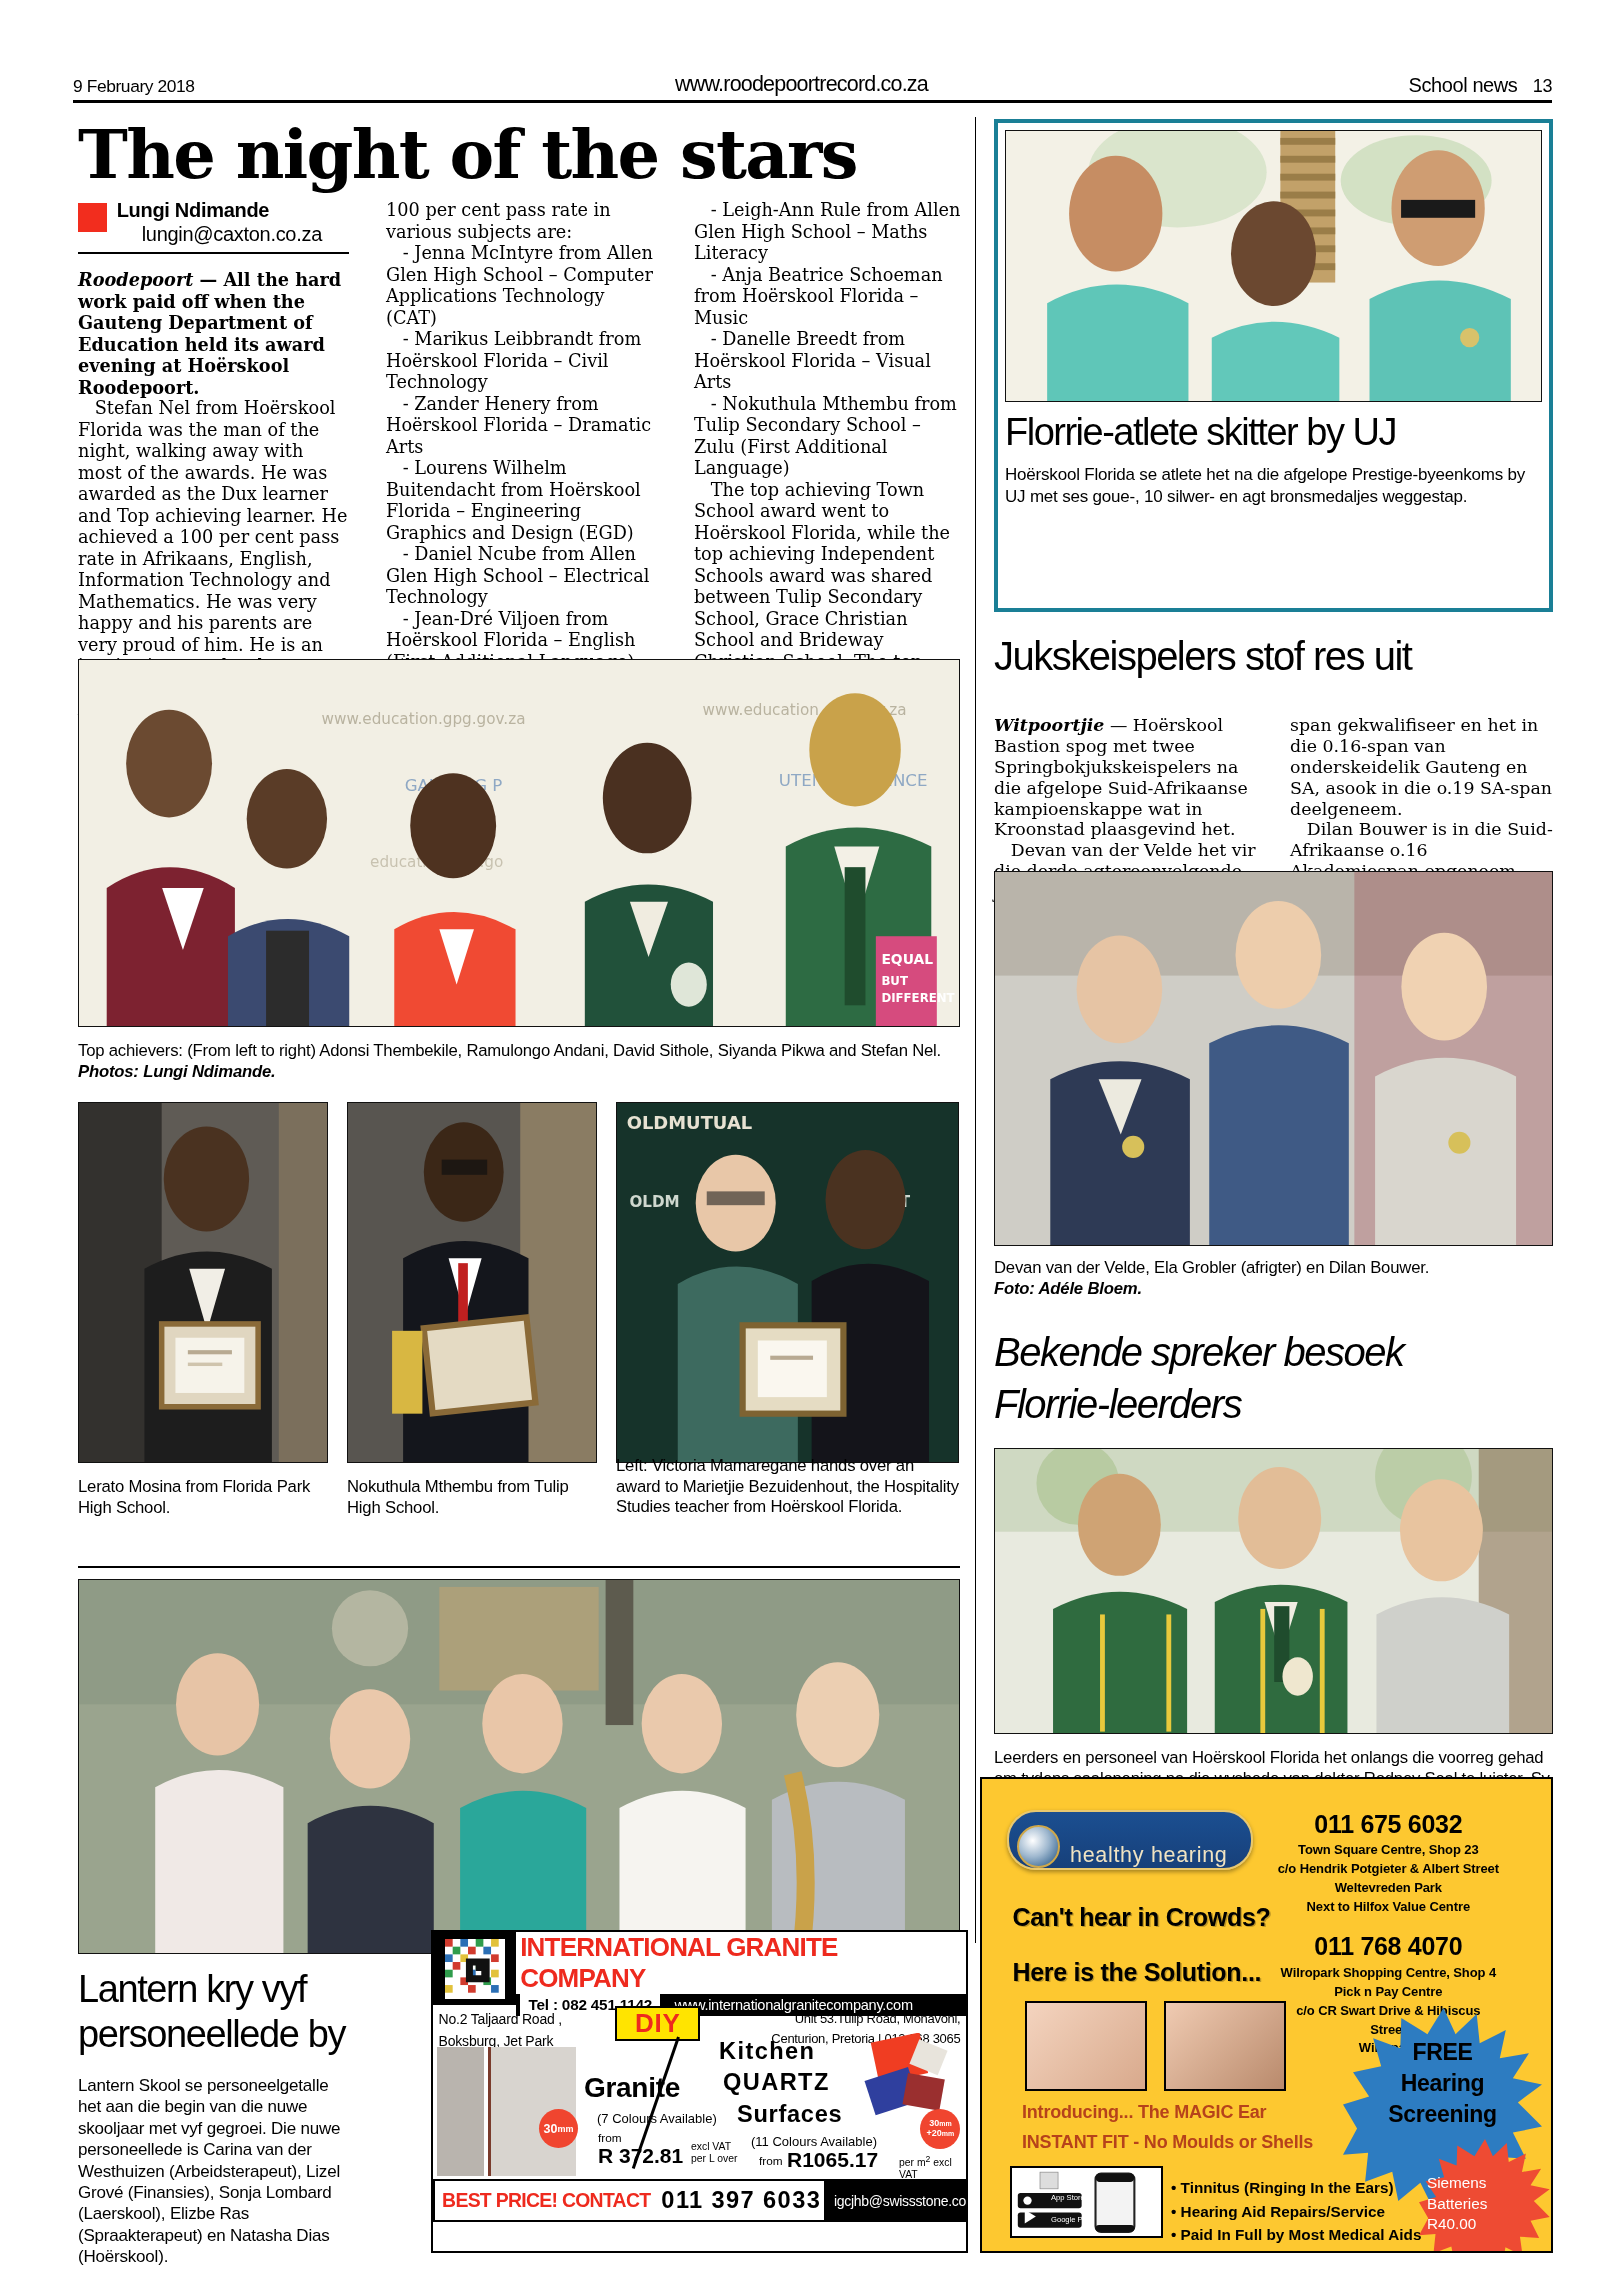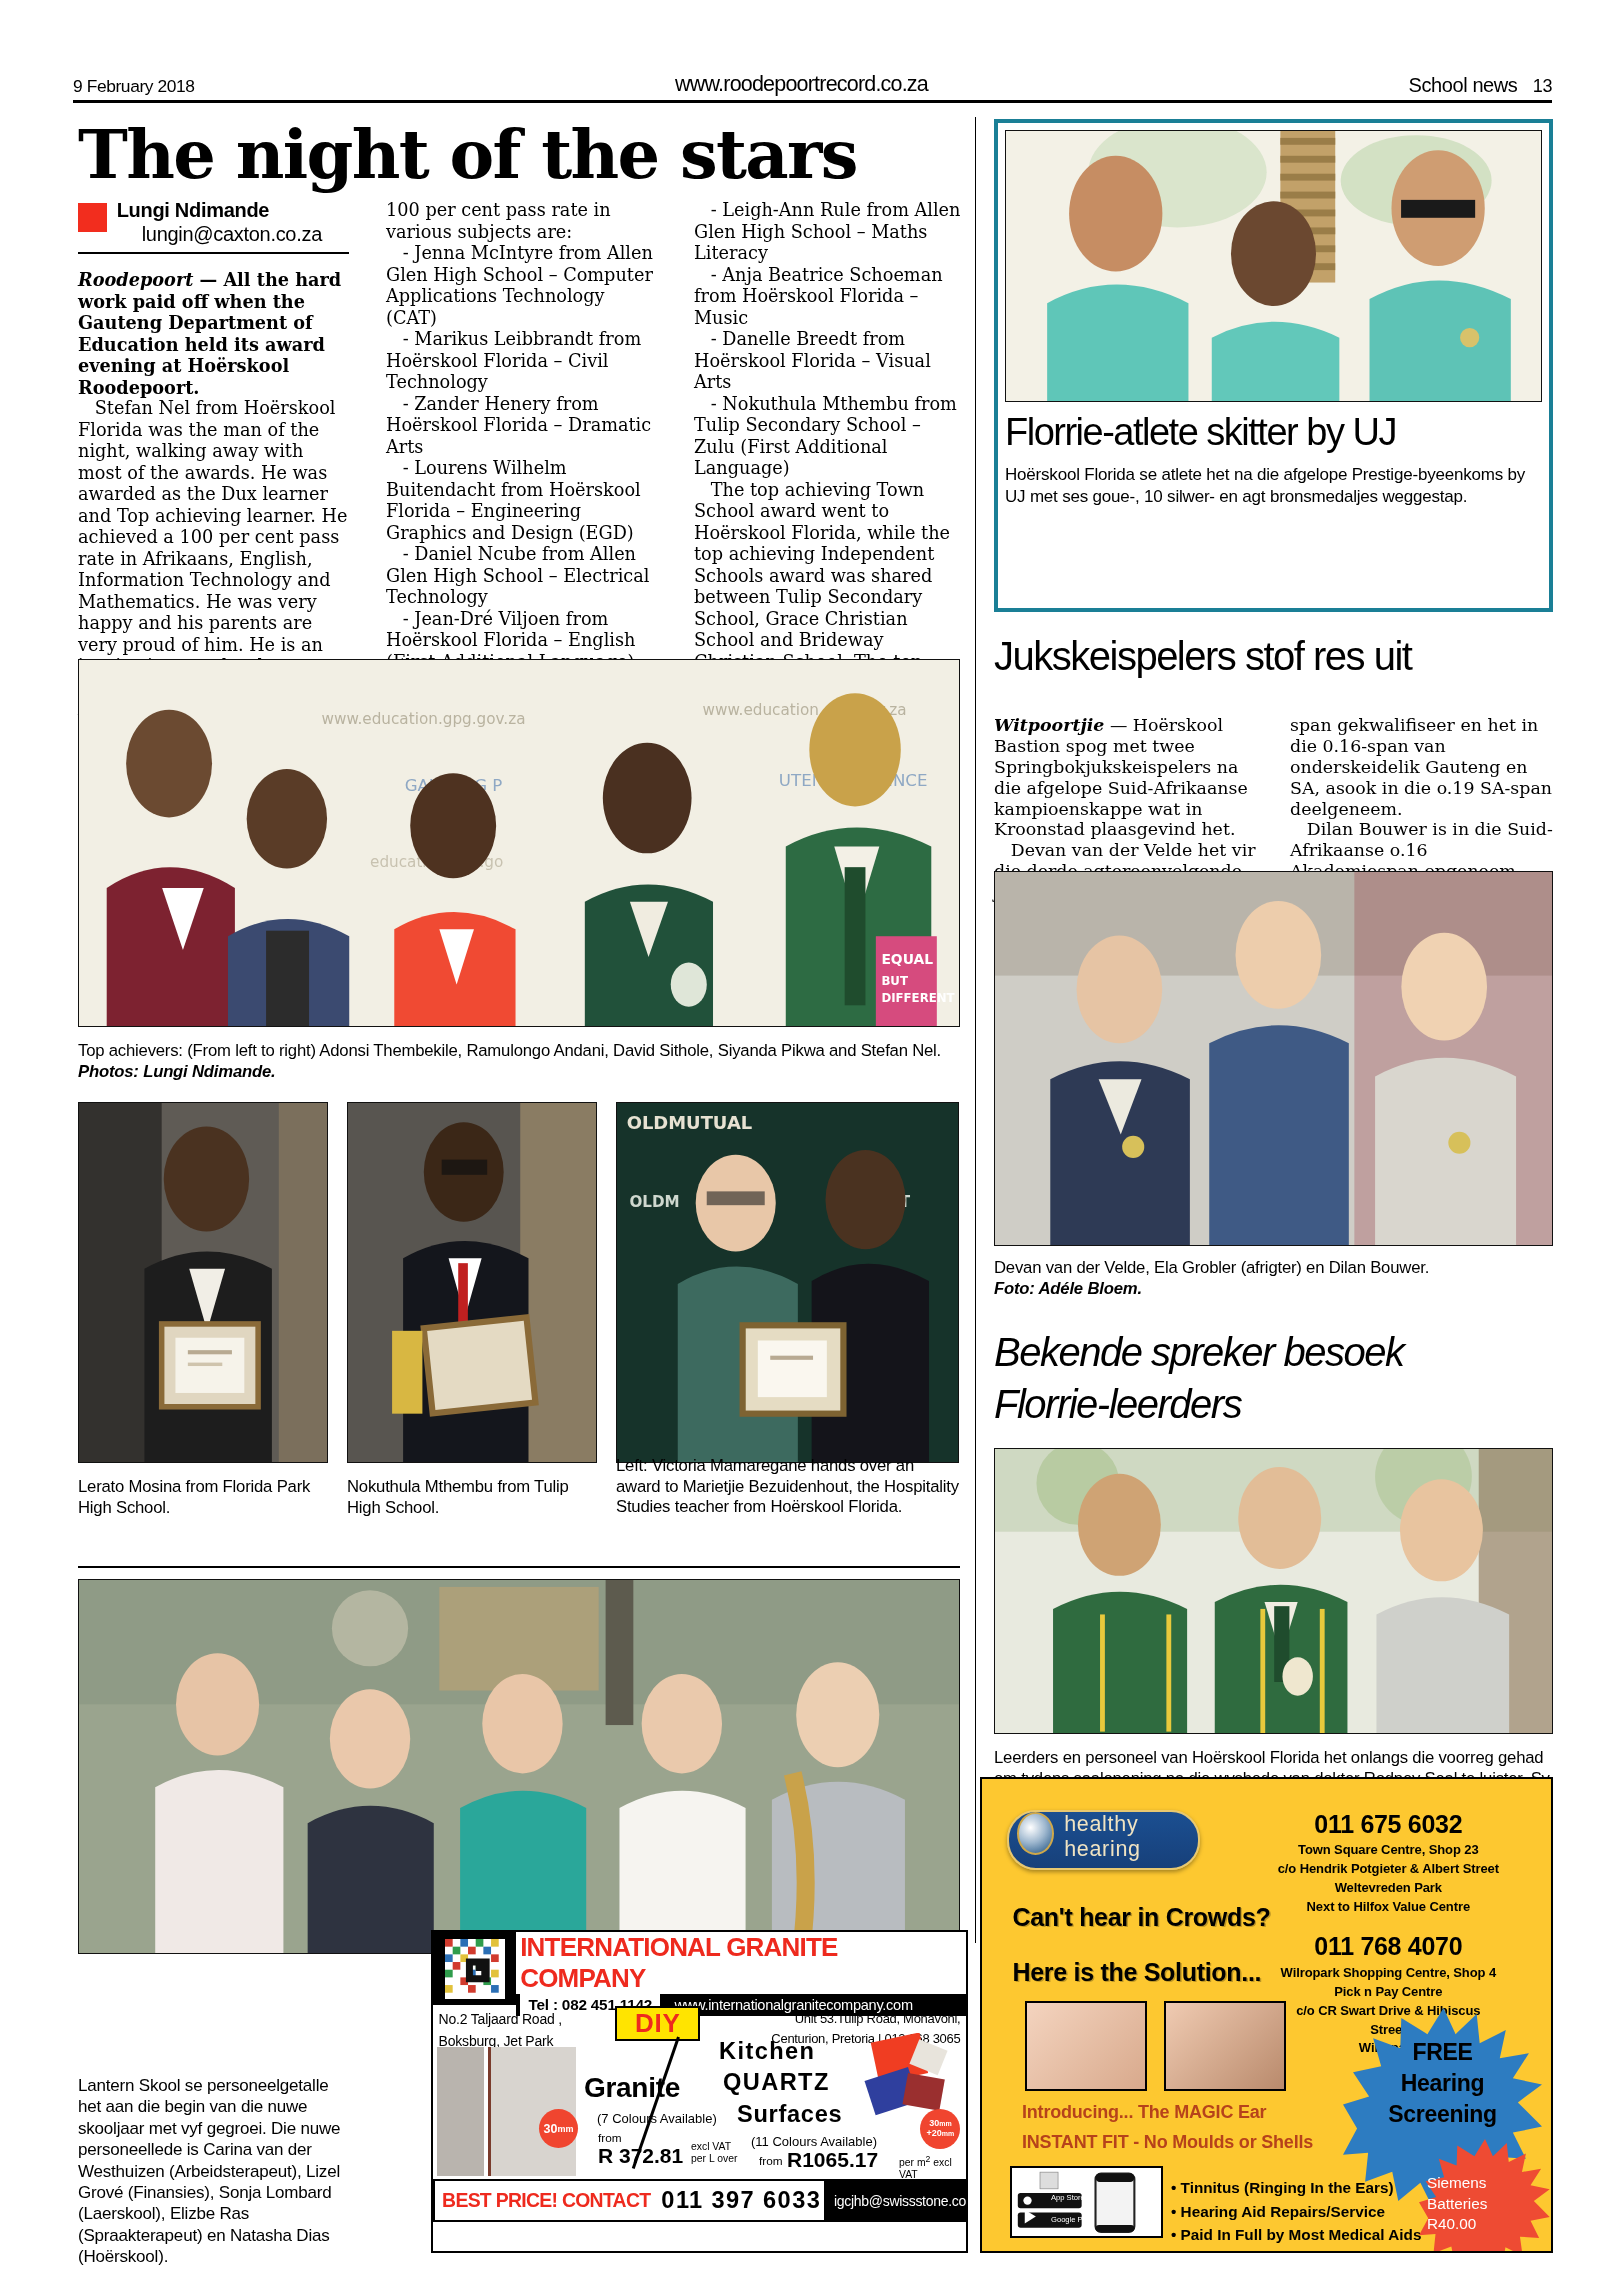--- a/index.html
+++ b/index.html
@@ -161,23 +161,23 @@
   .g-best { color:#ee2a1e; font-weight:700; font-size:19.4px; letter-spacing:-0.7px;}
   .g-phone { font-weight:700; font-size:23.6px; letter-spacing:1.4px;}
   .g-mail { position:absolute; left:401px; color:#fff; font-size:14px; letter-spacing:-0.3px;}
 
   
   .hear-ad {
     position:absolute; left:980px; top:1777px; width:573px; height:476px;
     background:#fdc830; border:2.1px solid #000; overflow:hidden;
   }
   .hear-logo {
-    position:absolute; left:25px; top:30.5px; width:193px; height:60px;
+    position:absolute; left:25px; top:30.5px; width:246px; height:60px;
     background:linear-gradient(#1b4f91,#17407a); border:2.8px solid #e8c870; border-radius:29px;
-    display:flex; align-items:flex-start; gap:9.7px; padding-left:8.3px;
+    display:flex; align-items:flex-end; gap:9.7px; padding-left:8.3px;
     box-shadow:0 2.1px 4.2px rgba(0,0,0,.35);
   }
   .hear-logo-ic { width:43px; height:43px; border-radius:50%;
       background:radial-gradient(circle at 35% 35%, #ffffff, #9fb8cf 45%, #2f5f8c 90%);
       border:2.1px solid #cfa84a;}
   .hear-logo-tx { color:#f0e3c2; font-size:21.5px; letter-spacing:0.7px; font-weight:400;}
   .hear-q { position:absolute; left:30.5px; top:124px; font-weight:700; font-size:25px;
             text-shadow:1.4px 1.4px 0 rgba(0,0,0,.25); letter-spacing:-0.3px;}
   .hear-s { position:absolute; left:30.5px; top:179px; font-weight:700; font-size:25px;
             text-shadow:1.4px 1.4px 0 rgba(0,0,0,.25); letter-spacing:-0.3px;}
@@ -374,20 +374,24 @@
       <ellipse cx="640" cy="208" rx="58" ry="72" fill="#e9c6a8"></ellipse>
       <path d="M550 540 L550 330 Q640 280 732 330 L732 540 Z" fill="#2aa79a"></path>
       <ellipse cx="870" cy="208" rx="58" ry="72" fill="#eac9ac"></ellipse>
       <path d="M780 540 L780 330 Q870 280 962 330 L962 540 Z" fill="#f6f4f0"></path>
       <ellipse cx="1095" cy="195" rx="60" ry="76" fill="#eccfb2"></ellipse>
       <path d="M1000 540 L1000 318 Q1095 266 1192 318 L1192 540 Z" fill="#b8bcc0"></path>
       <path d="M1030 280 q30 120 12 260" stroke="#c9a24a" stroke-width="26" fill="none"></path>
     </svg>
   </div>
 
+  <div class="lantern-head">
+    <div>Lantern kry vyf</div>
+    <div>personeellede by</div>
+  </div>
   <div class="lantern-body">Lantern Skool se personeelgetalle het aan die begin van die nuwe skooljaar met vyf gegroei. Die nuwe personeellede is Carina van der Westhuizen (Arbeidsterapeut), Lizel Grové (Finansies), Sonja Lombard (Laerskool), Elizbe Ras (Spraakterapeut) en Natasha Dias (Hoërskool).</div>
 
   <div class="teal-box">
     <div class="teal-photo">
       <svg width="100%" height="100%" viewBox="0 0 780 392" preserveAspectRatio="none">
         <rect width="780" height="392" fill="#f3f1e6"></rect>
         <ellipse cx="250" cy="60" rx="130" ry="80" fill="#cfe0c0" opacity=".7"></ellipse>
         <rect x="400" y="0" width="80" height="220" fill="#c2a169"></rect>
         <g fill="#9a7d48">
           <rect x="400" y="10" width="80" height="10"></rect>

